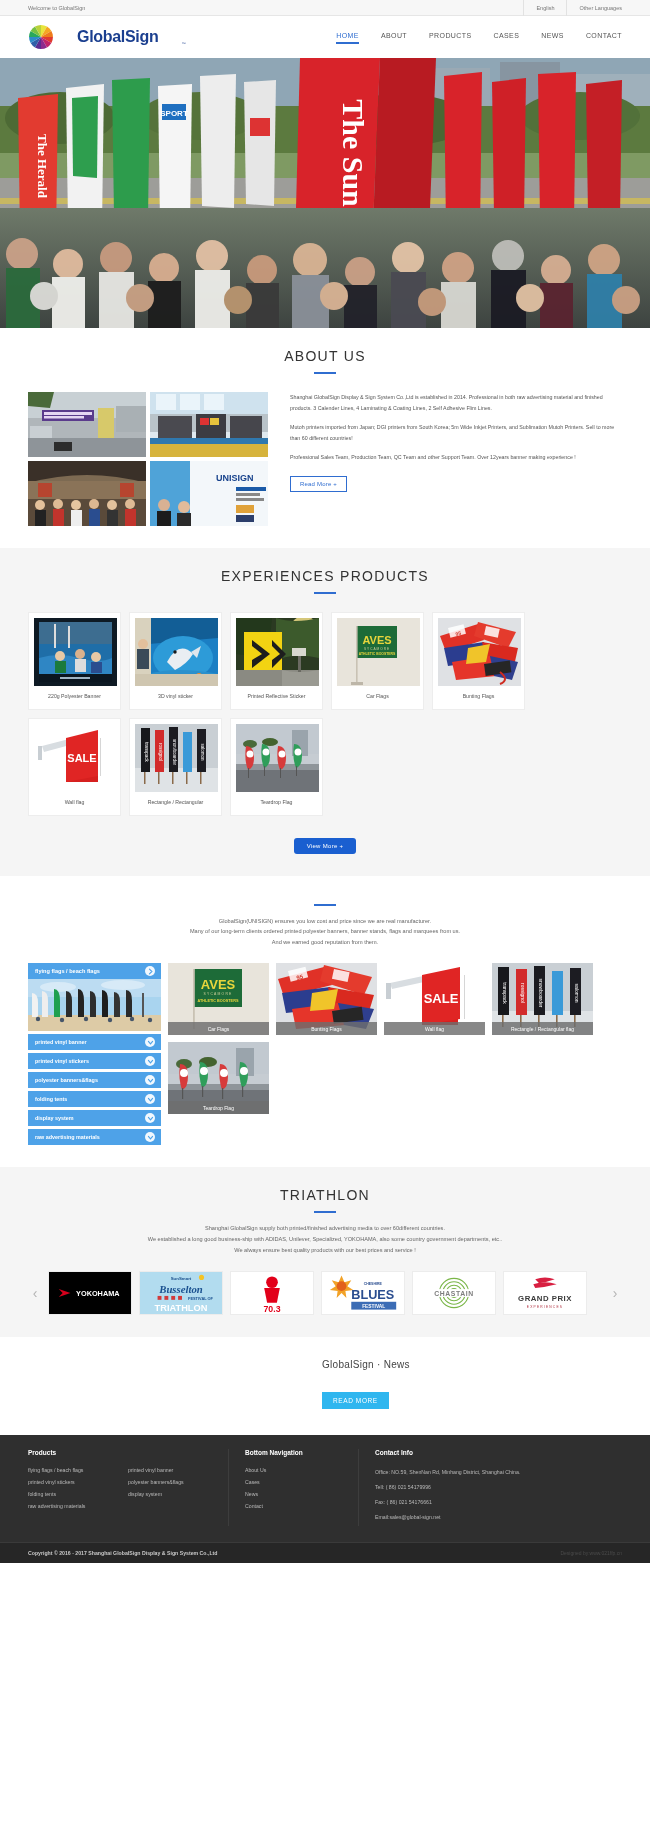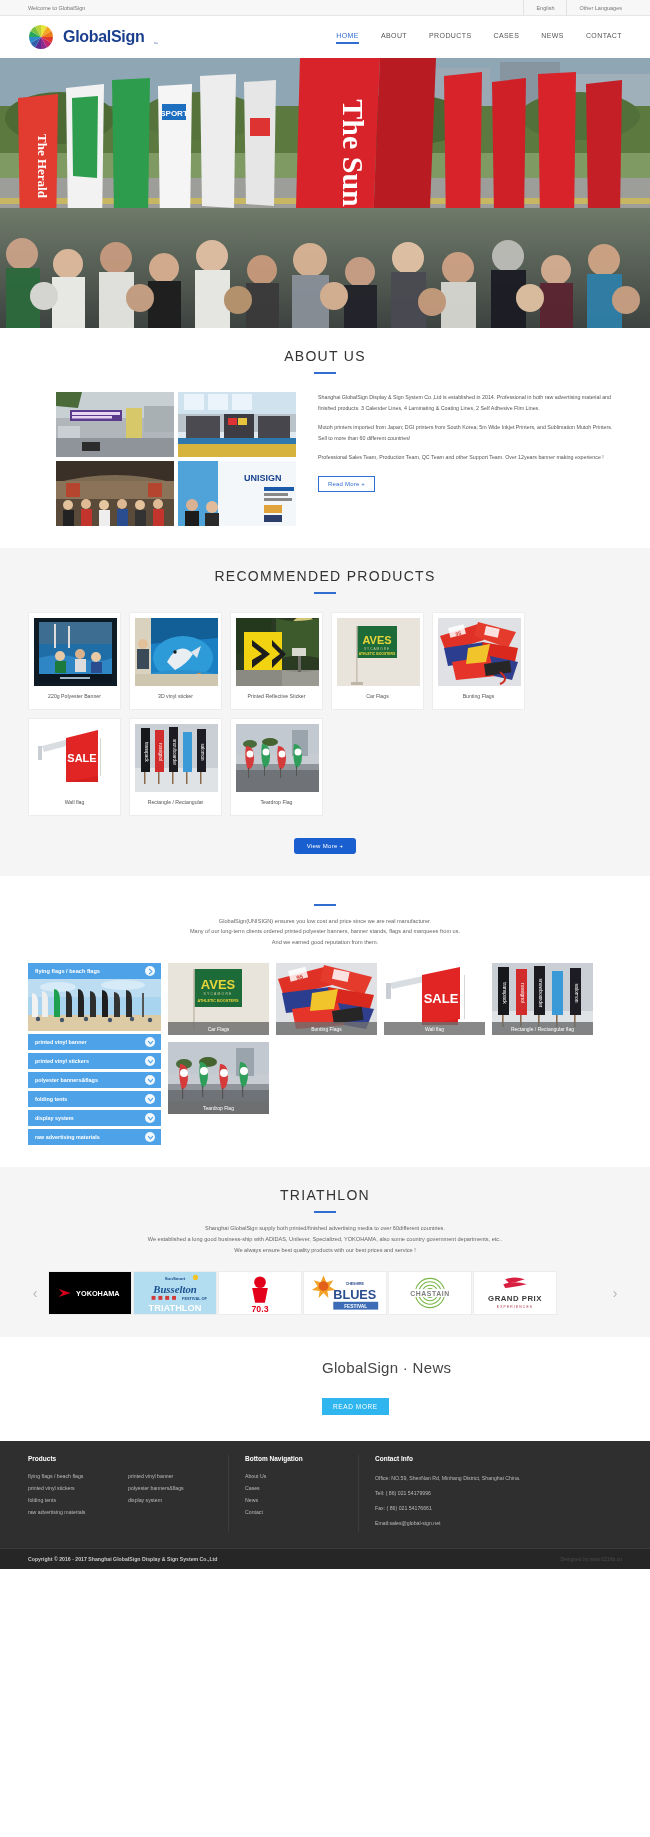--- a/index.html
+++ b/index.html
@@ -34,21 +34,21 @@
   .topbar .lang:last-child { padding-right: 0; }
 
   
   .header {
     height: 42px;
     background: #fff;
     display: flex;
     align-items: center;
     padding: 0 28px;
   }
-  .brand { display: flex; align-items: center; gap: 9px; }
+  .brand { display: flex; align-items: center; gap: 23px; }
   .logo-mark { width: 26px; height: 26px; display:block; }
   .brand-name {
     font-size: 16px; font-weight: bold; color: #1b3f8f;
     letter-spacing: -0.3px; font-family: "Liberation Sans", sans-serif;
   }
   .brand-tm { font-size: 4px; color: #1b3f8f; align-self: flex-end; margin-bottom: 4px; }
   .nav { margin-left: auto; display: flex; align-items: center; gap: 22px; }
   .nav-item {
     font-size: 7px; color: #555; letter-spacing: 0.4px;
     padding-bottom: 4px; position: relative; cursor: pointer;
@@ -73,21 +73,21 @@
   .title-rule {
     width: 22px; height: 2px; background: #2f6dd0;
     margin: 8px auto 0;
   }
   .section-sub {
     text-align: center; font-size: 5.6px; color: #666; line-height: 1.9;
     margin-top: 10px;
   }
 
   
-  .about-wrap { display: flex; gap: 14px; margin-top: 18px; margin-left: 28px; }
+  .about-wrap { display: flex; gap: 14px; margin-top: 18px; }
   .about-gallery { display: grid; grid-template-columns: 118px 118px; gap: 4px; }
   .about-thumb { width: 118px; height: 65px; overflow: hidden; background: #ddd; }
   .about-thumb svg { display: block; }
   .about-text { flex: 1; padding-left: 8px; }
   .about-text p { font-size: 5.3px; color: #555; line-height: 2.0; margin-bottom: 9px; }
   .btn-outline {
     display: inline-block; border: 1px solid #2f6dd0; color: #2f6dd0;
     background: #fff; font-size: 6px; padding: 4px 9px; margin-top: 4px;
     cursor: pointer; letter-spacing: .2px;
   }
@@ -141,33 +141,33 @@
     background: rgba(110,110,110,.82); color: #fff; font-size: 5px;
     display: flex; align-items: center; justify-content: center; text-align: center;
   }
 
   
   .cust-row { display: flex; align-items: center; gap: 6px; margin-top: 16px; }
   .cust-arrow {
     width: 14px; flex: none; text-align: center; color: #b4b4b4;
     font-size: 14px; cursor: pointer; line-height: 1; user-select: none;
   }
-  .cust-logos { flex: 1; display: flex; gap: 1px; text-decoration: underline; }
+  .cust-logos { flex: 1; display: flex; gap: 7px; text-decoration: underline; }
   .cust-card {
     width: 84px; height: 44px; background: #fff; border: 1px solid #ececec;
     display: flex; align-items: center; justify-content: center; overflow: hidden;
     cursor: pointer;
   }
   .cust-card svg { display: block; }
 
   
   .news { padding: 22px 28px 26px; background: #fff; }
   .news-inner { display: flex; }
   .news-right { margin-left: auto; width: 300px; }
-  .news-title { font-size: 15px; color: #444; letter-spacing: .3px; }
+  .news-title { font-size: 10px; color: #444; letter-spacing: .3px; }
   .btn-news {
     display: inline-block; margin-top: 22px; background: #2fb6ef; color: #fff;
     font-size: 6.5px; letter-spacing: .6px; padding: 5px 11px; border: none;
     cursor: pointer; font-family: "Liberation Sans", sans-serif;
   }
 
   
   .footer { background: #2f2f2f; color: #cfcfcf; padding: 14px 28px 16px; display: flex; }
   .f-col-title { font-size: 6.5px; color: #fff; font-weight: bold; margin-bottom: 9px; }
   .f-link { font-size: 5.2px; color: #b9b9b9; line-height: 2.3; cursor: pointer; display: block; }
@@ -399,21 +399,21 @@
       <div class="about-text">
         <p>Shanghai GlobalSign Display &amp; Sign System Co.,Ltd is established in 2014. Professional in both raw advertising material and finished products. 3 Calender Lines, 4 Laminating &amp; Coating Lines, 2 Self Adhesive Flim Lines.</p>
         <p>Mutoh printers imported from Japan; DGI printers from South Korea; 5m Wide Inkjet Printers, and Sublimation Mutoh Printers. Sell to more than 60 different countries!</p>
         <p>Professional Sales Team, Production Team, QC Team and other Support Team. Over 12years banner making experience !</p>
         <span class="btn-outline">Read More +</span>
       </div>
     </div>
   </div>
 
   <div class="section grey-band">
-    <div class="section-title">RECOMMENDED PRODUCTS</div>
+    <div class="section-title">EXPERIENCES PRODUCTS</div>
     <div class="title-rule"></div>
     <div class="prod-grid">
 
       <div class="prod-card">
         <div class="prod-img">
           <svg width="83" height="68" viewBox="0 0 83 68">
             <rect width="83" height="68" fill="#0e1a24"></rect>
             <rect x="5" y="4" width="73" height="60" fill="#17384f"></rect>
             <rect x="5" y="4" width="73" height="22" fill="#3d6d90"></rect>
             <rect x="5" y="26" width="73" height="30" fill="#1f6ea8"></rect>

